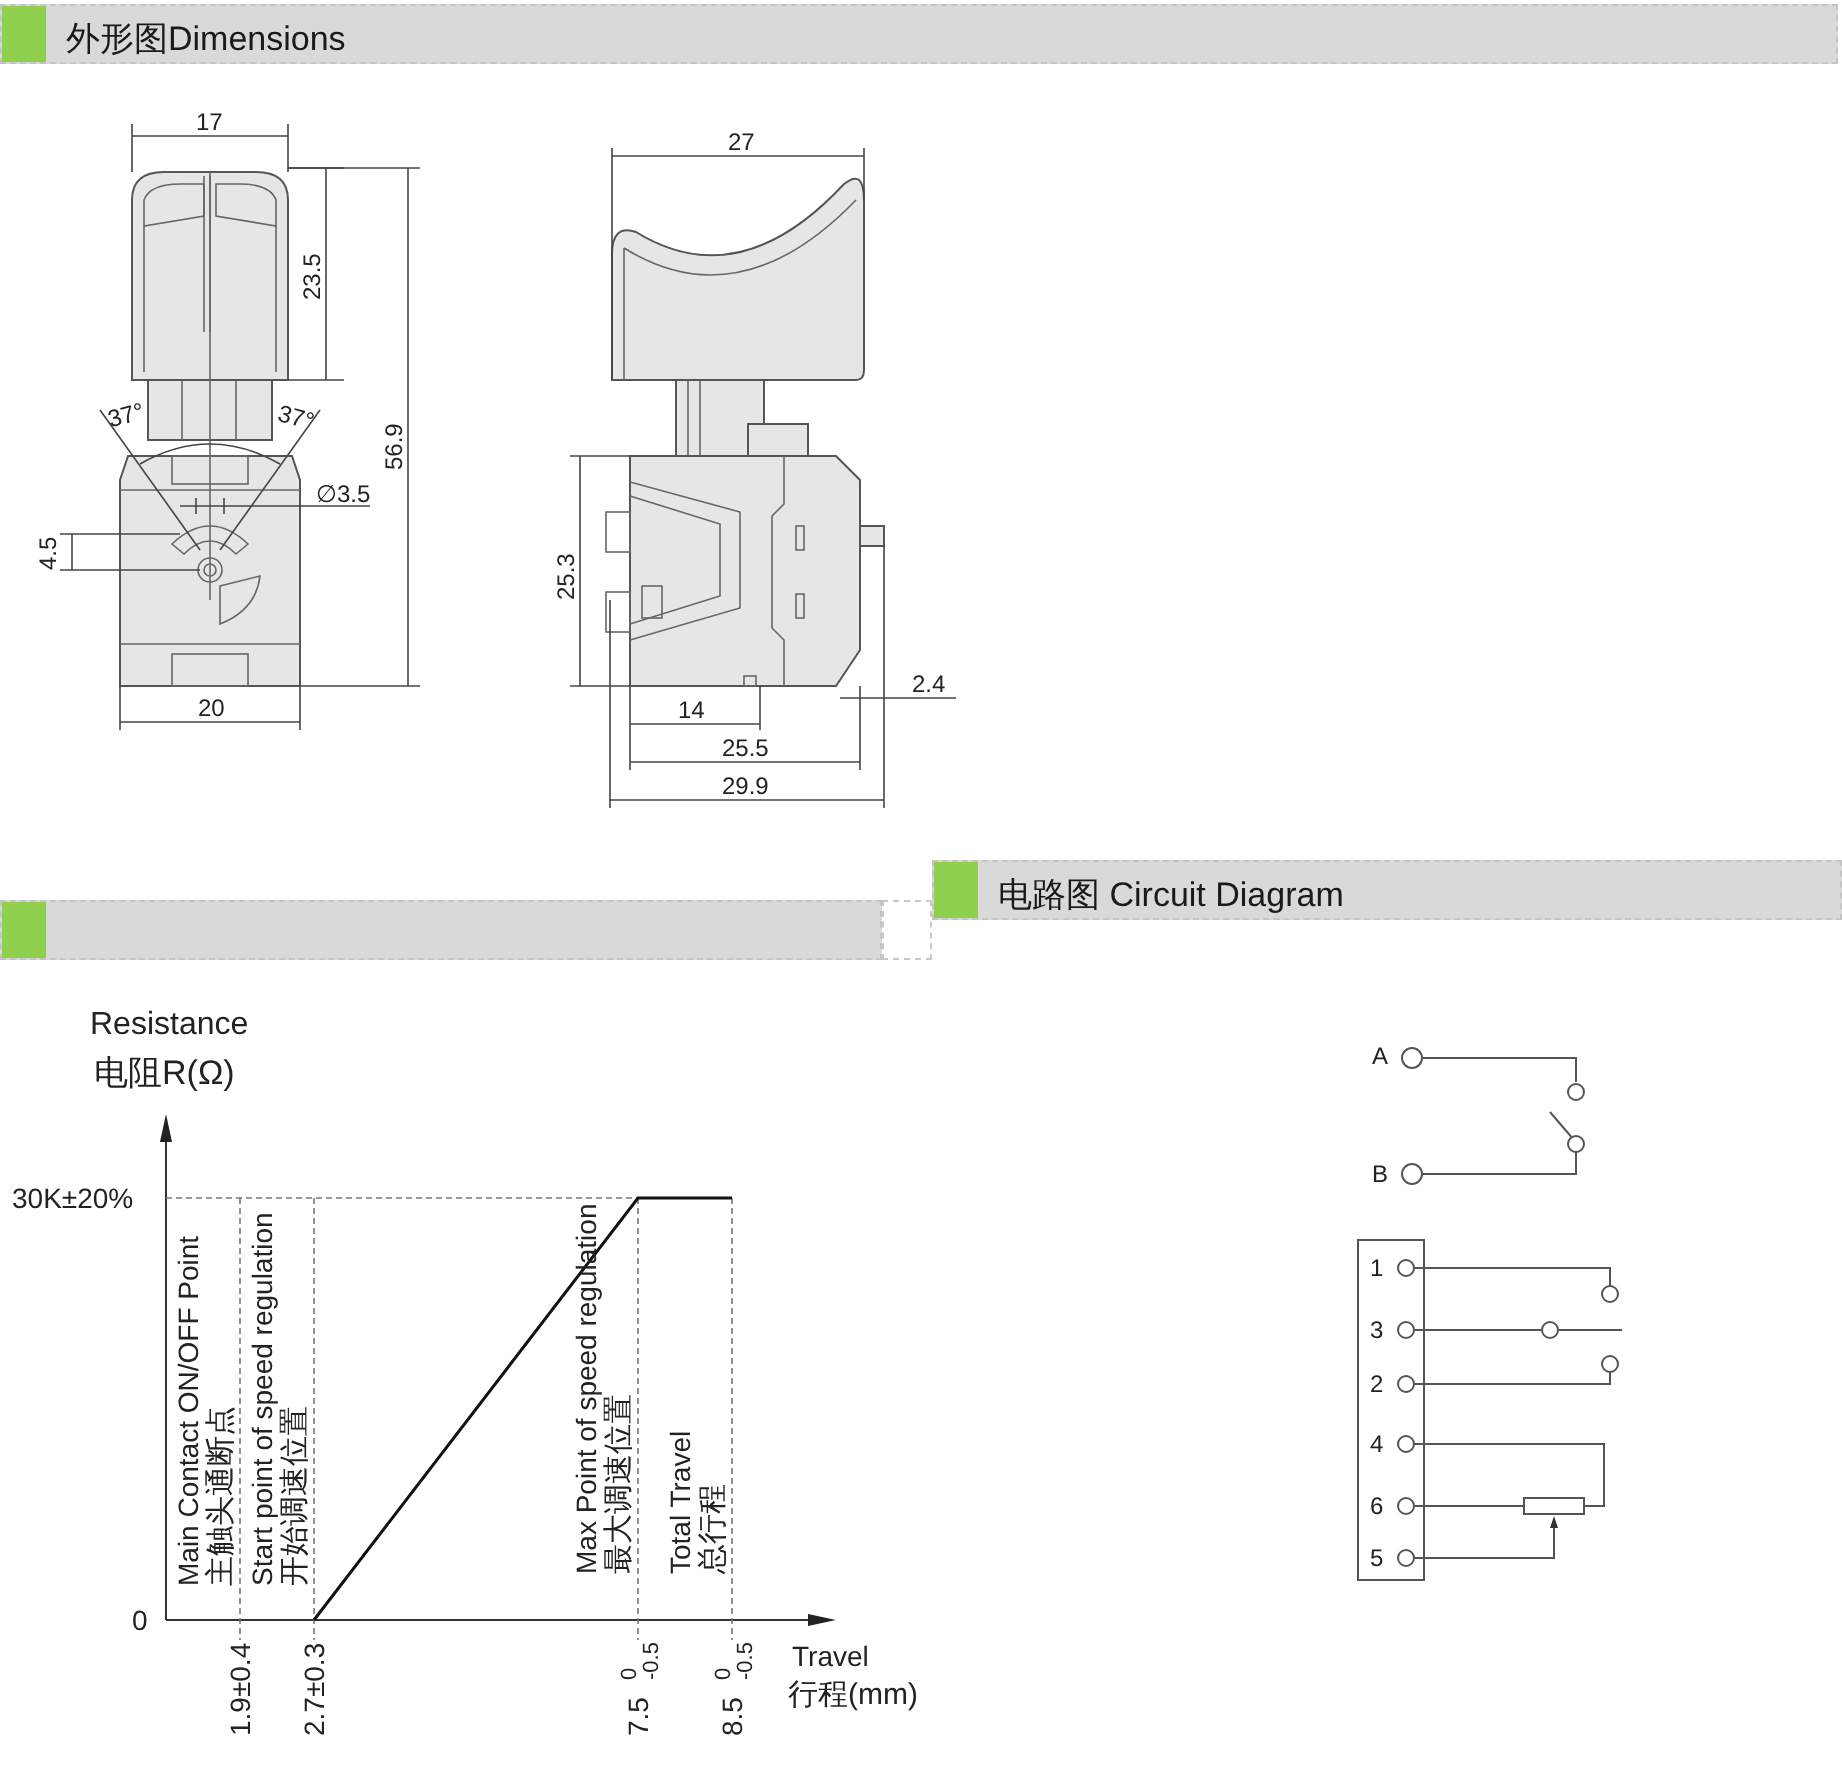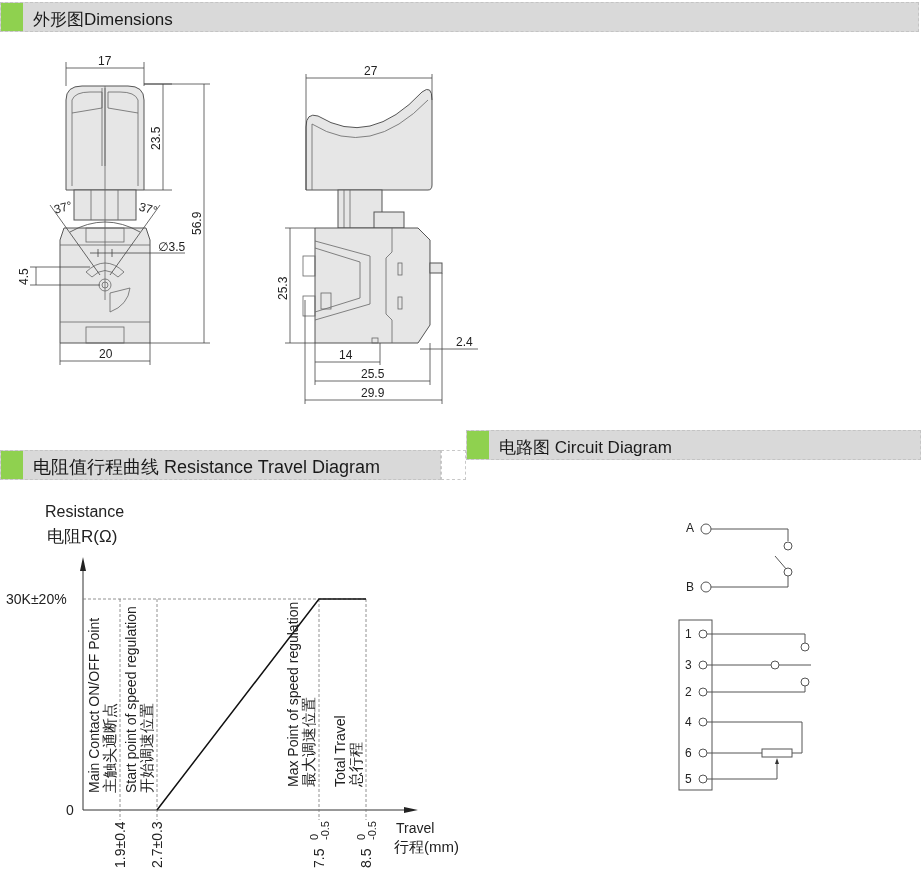--- a/index.html
+++ b/index.html
@@ -21,21 +21,20 @@
 </head>
 <body>
 
 <div class="section-header" style="left:0;top:2px;width:919px;">
   <div class="accent"></div>
   <span class="title">外形图Dimensions</span>
 </div>
 
 <div class="section-header" style="left:0;top:450px;width:441px;">
   <div class="accent"></div>
-  <span class="title" style="font-size:18px;">电阻值行程曲线 Resistance Travel Diagram</span>
 </div>
 <div class="gap-box" style="left:441px;top:450px;width:25px;height:30px;"></div>
 <div class="section-header" style="left:466px;top:430px;width:455px;">
   <div class="accent"></div>
   <span class="title">电路图 Circuit Diagram</span>
 </div>
 
 <svg width="921" height="440">
 
   <g>

